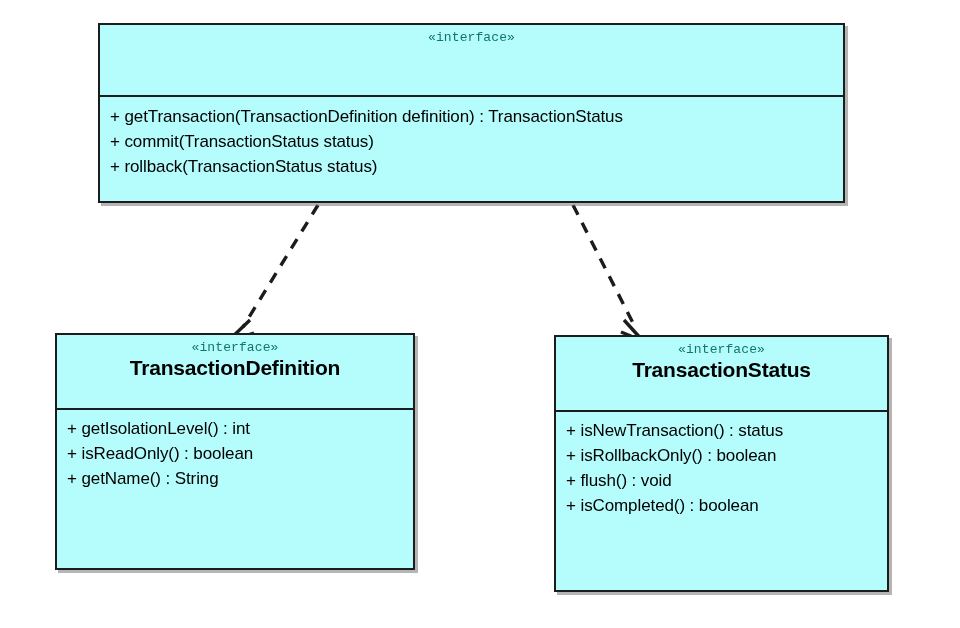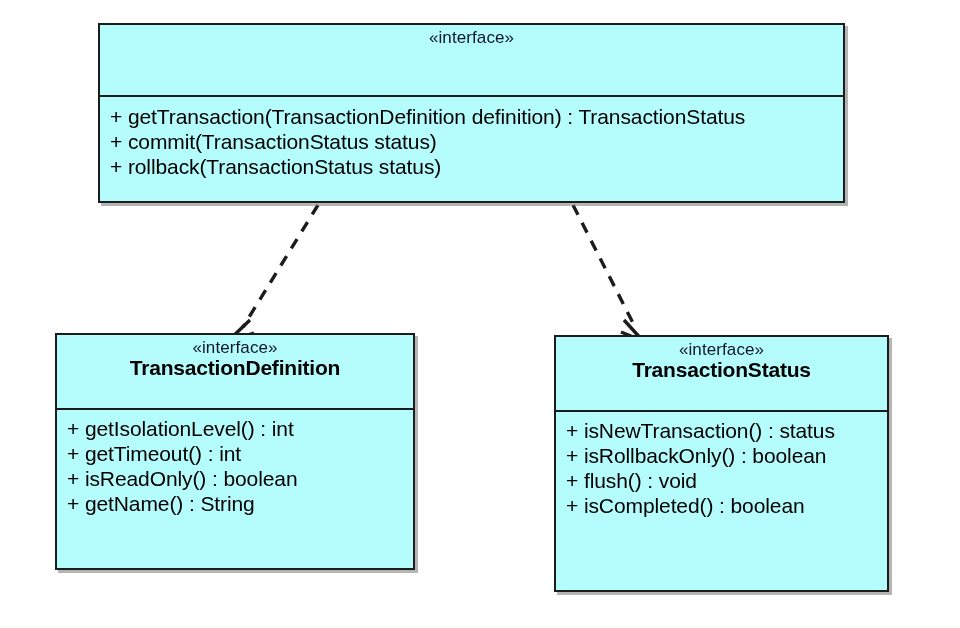--- a/index.html
+++ b/index.html
@@ -36,40 +36,41 @@
     z-index: 2;
   }
   .uml-header {
     box-sizing: border-box;
     border-bottom: 2px solid #1c1c1c;
     text-align: center;
     padding: 5px 6px 7px 6px;
   }
   .stereotype {
     display: block;
-    font-size: 17px;
+    font-size: 13px;
     font-weight: normal;
-    color: #0f172a;
+    color: #0f766e;
     line-height: 15px;
     letter-spacing: 0.1px;
+    font-family: Liberation Mono, monospace;
   }
   .class-name {
     display: block;
     font-size: 21px;
     font-weight: bold;
     color: #000000;
     line-height: 26px;
     letter-spacing: -0.2px;
   }
   .uml-members {
     box-sizing: border-box;
     padding: 6px 0 8px 0;
   }
   .member {
-    font-size: 21px;
+    font-size: 17px;
     color: #000000;
     line-height: 25px;
     white-space: nowrap;
     padding-left: 10px;
     letter-spacing: -0.1px;
   }
   
   #class-platform-transaction-manager {
     left: 98px;
     top: 23px;
@@ -122,21 +123,20 @@
     </div>
   </div>
 
   <div class="uml-class" id="class-transaction-definition">
     <div class="uml-header">
       <span class="stereotype">«interface»</span>
       <span class="class-name">TransactionDefinition</span>
     </div>
     <div class="uml-members">
       <div class="member">+ getIsolationLevel() : int</div>
-      <div class="member">+ getTimeout() : int</div>
       <div class="member">+ isReadOnly() : boolean</div>
       <div class="member">+ getName() : String</div>
     </div>
   </div>
 
   <div class="uml-class" id="class-transaction-status">
     <div class="uml-header">
       <span class="stereotype">«interface»</span>
       <span class="class-name">TransactionStatus</span>
     </div>

